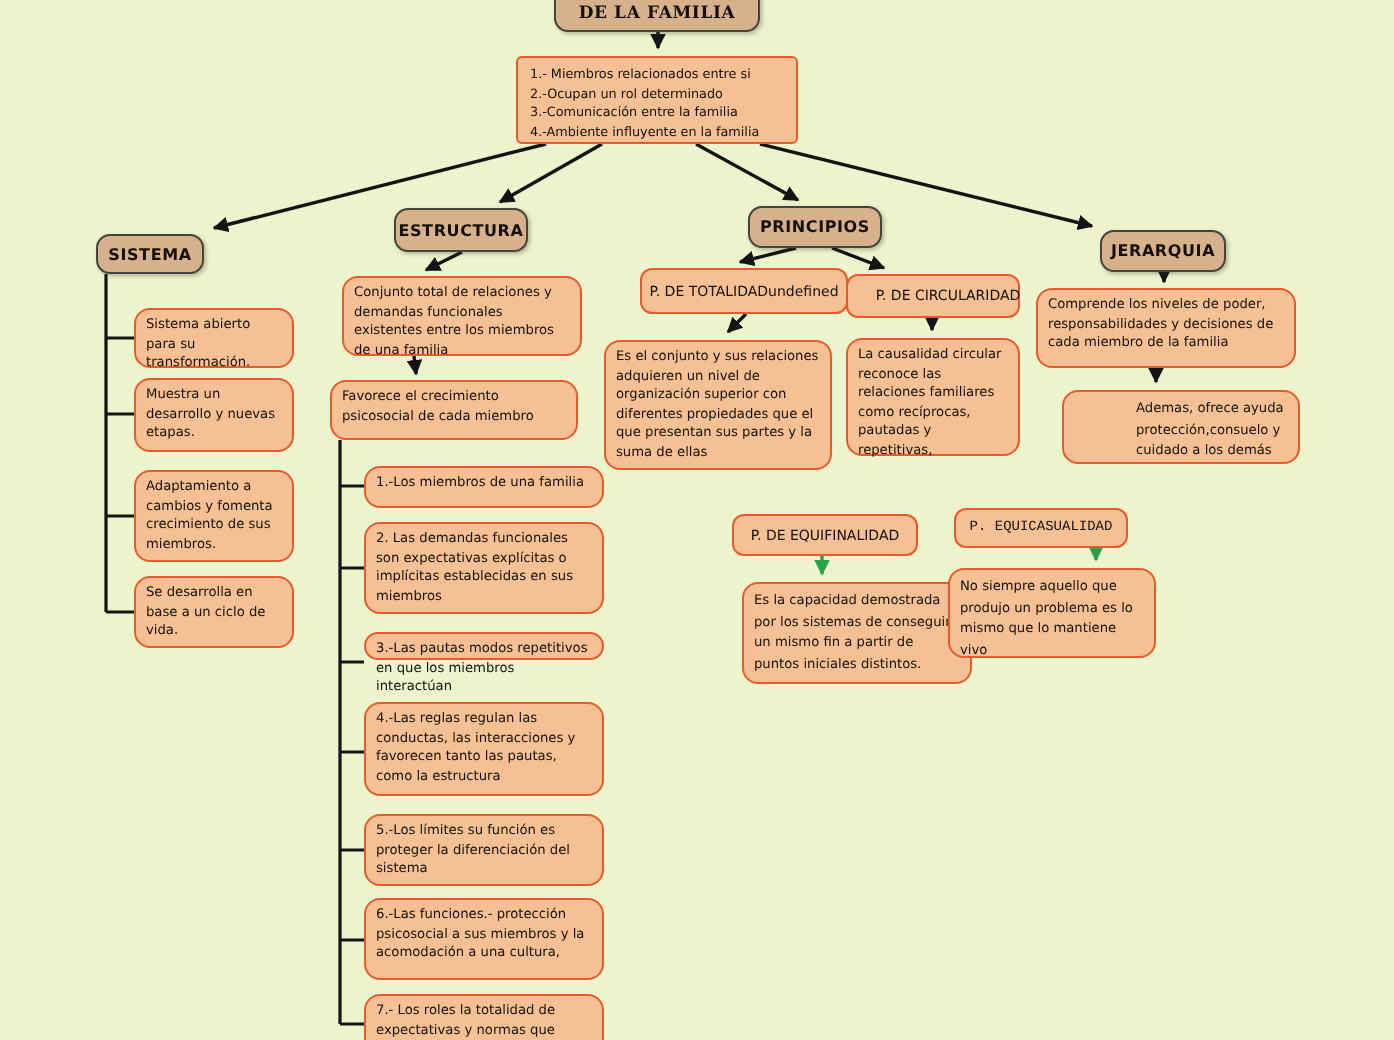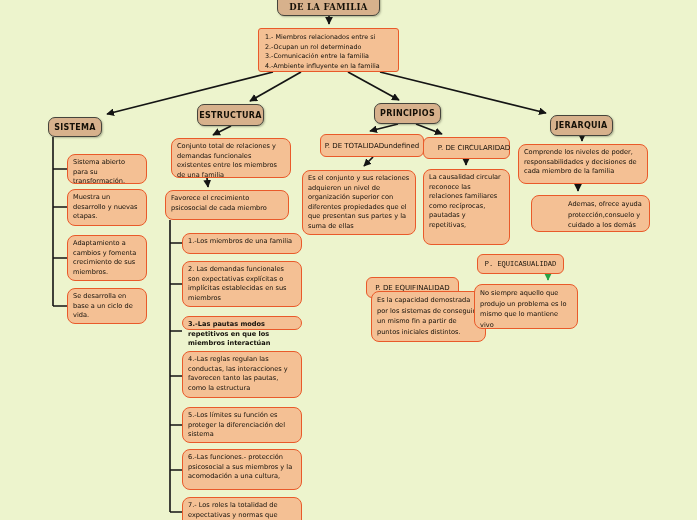--- a/index.html
+++ b/index.html
@@ -130,31 +130,31 @@
 <div class="leaf" style="left:67px; top:154px; width:80px; height:30px;">Sistema abierto para su transformación.</div>
 <div class="leaf" style="left:67px; top:189px; width:80px; height:37px;">Muestra un desarrollo y nuevas etapas.</div>
 <div class="leaf" style="left:67px; top:235px; width:80px; height:46px;">Adaptamiento a cambios y fomenta crecimiento de sus miembros.</div>
 <div class="leaf" style="left:67px; top:288px; width:80px; height:36px;">Se desarrolla en base a un ciclo de vida.</div>
 
 <div class="node" style="left:197px; top:104px; width:67px; height:22px;">ESTRUCTURA</div>
 <div class="leaf" style="left:171px; top:138px; width:120px; height:40px;">Conjunto total de relaciones y demandas funcionales existentes entre los miembros de una familia</div>
 <div class="leaf" style="left:165px; top:190px; width:124px; height:30px;">Favorece el crecimiento psicosocial de cada miembro</div>
 <div class="leaf" style="left:182px; top:233px; width:120px; height:21px;">1.-Los miembros de una familia</div>
 <div class="leaf" style="left:182px; top:261px; width:120px; height:46px;">2. Las demandas funcionales son expectativas explícitas o implícitas establecidas en sus miembros</div>
-<div class="leaf" style="left:182px; top:316px; width:120px; height:14px;font-weight:bold;">3.-Las pautas modos repetitivos en que los miembros interactúan</div>
+<div class="leaf" style="left:182px; top:316px; width:120px; height:14px;">3.-Las pautas modos repetitivos en que los miembros interactúan</div>
 <div class="leaf" style="left:182px; top:351px; width:120px; height:47px;">4.-Las reglas regulan las conductas, las interacciones y favorecen tanto las pautas, como la estructura</div>
 <div class="leaf" style="left:182px; top:407px; width:120px; height:36px;">5.-Los límites su función es proteger la diferenciación del sistema</div>
 <div class="leaf" style="left:182px; top:449px; width:120px; height:41px;">6.-Las funciones.- protección psicosocial a sus miembros y la acomodación a una cultura,</div>
 <div class="leaf" style="left:182px; top:497px; width:120px; height:42px;">7.- Los roles la totalidad de expectativas y normas que</div>
 
 <div class="node" style="left:374px; top:103px; width:67px; height:21px;">PRINCIPIOS</div>
 <div class="subnode" style="left:320px; top:134px; width:104px; height:23px;">P. DE TOTALIDADundefined</div>
 <div class="subnode" style="left:423px; top:137px; width:87px; height:22px;padding-left:15px;">P. DE CIRCULARIDAD</div>
 <div class="leaf" style="left:302px; top:170px; width:114px; height:65px; padding:3px 5px;">Es el conjunto y sus relaciones adquieren un nivel de organización superior con diferentes propiedades que el que presentan sus partes y la suma de ellas</div>
-<div class="leaf" style="left:423px; top:169px; width:87px; height:76px;">La causalidad circular reconoce las relaciones familiares como recíprocas, pautadas y repetitivas,</div>
-<div class="subnode" style="left:366px; top:257px; width:93px; height:21px;margin-top:20px;">P. DE EQUIFINALIDAD</div>
+<div class="leaf" style="left:423px; top:169px; width:87px; height:59px;">La causalidad circular reconoce las relaciones familiares como recíprocas, pautadas y repetitivas,</div>
+<div class="subnode" style="left:366px; top:257px; width:93px; height:21px;">P. DE EQUIFINALIDAD</div>
 <div class="subnode" style="left:477px; top:254px; width:87px; height:20px;font-family:Liberation Mono, monospace;">P. EQUICASUALIDAD</div>
 <div class="leaf" style="left:371px; top:291px; width:115px; height:51px; line-height:1.6;">Es la capacidad demostrada por los sistemas de conseguir un mismo fin a partir de puntos iniciales distintos.</div>
 <div class="leaf" style="left:474px; top:284px; width:104px; height:45px; line-height:1.6;">No siempre aquello que produjo un problema es lo mismo que lo mantiene vivo</div>
 
 <div class="node" style="left:550px; top:115px; width:63px; height:21px;">JERARQUIA</div>
 <div class="leaf" style="left:518px; top:144px; width:130px; height:40px;">Comprende los niveles de poder, responsabilidades y decisiones de cada miembro de la familia</div>
 <div class="leaf" style="left:531px; top:195px; width:119px; height:37px; line-height:1.6;padding-left:36px;">Ademas, ofrece ayuda protección,consuelo y cuidado a los demás</div>
 
 </body></html>

